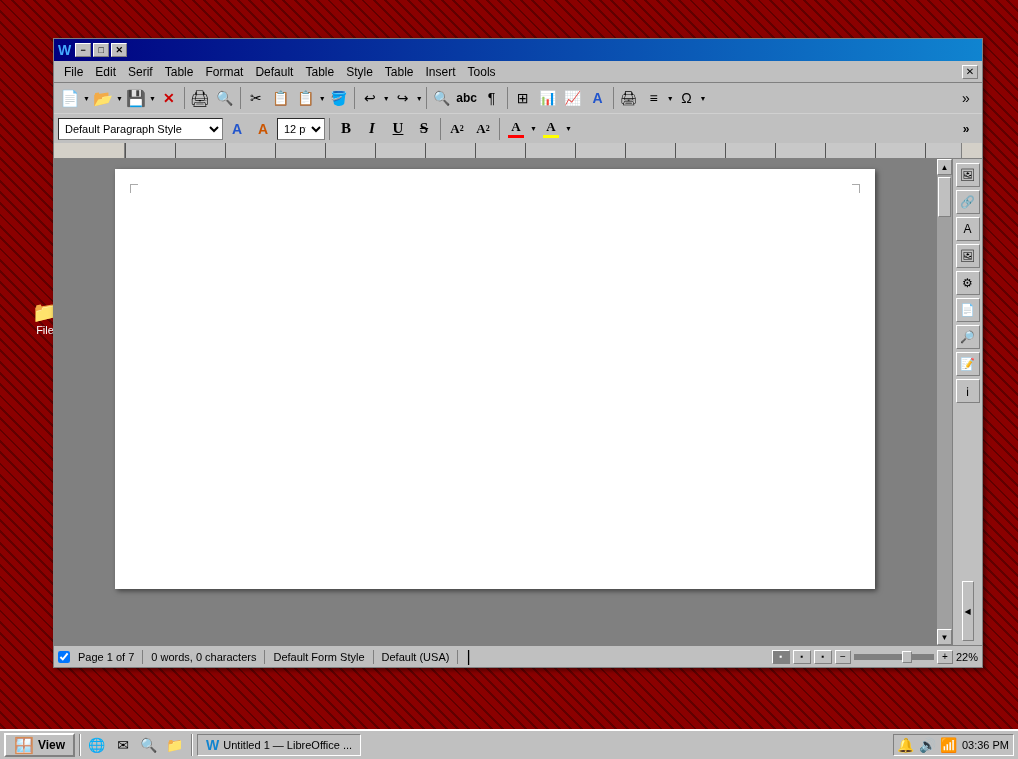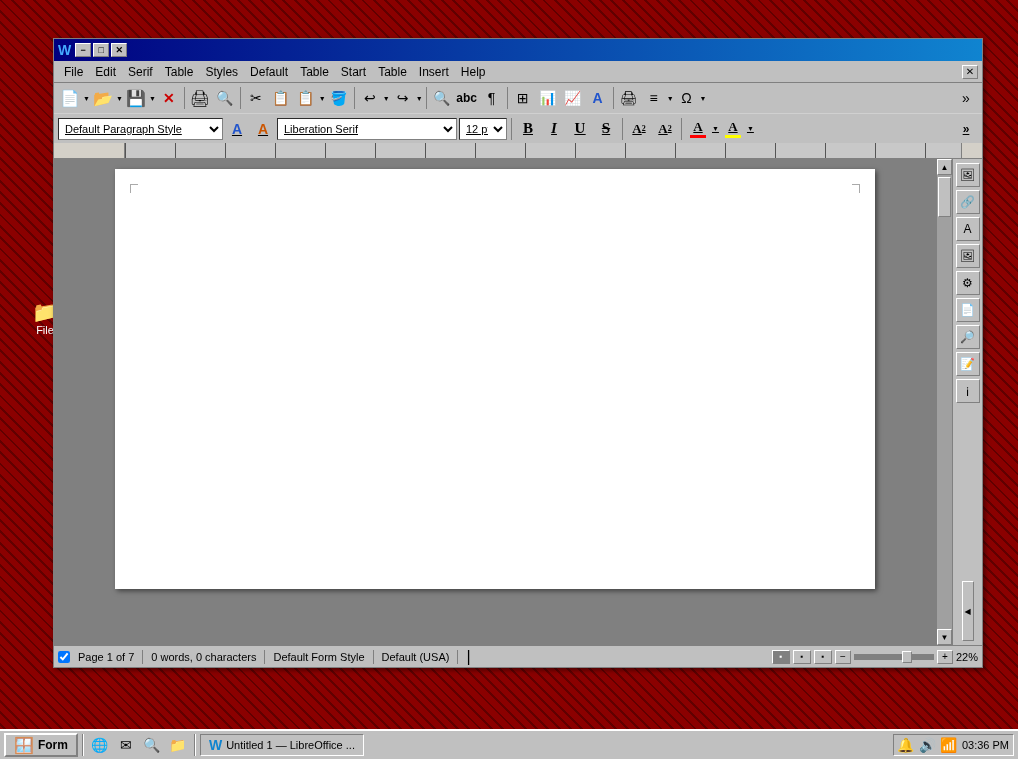--- a/index.html
+++ b/index.html
@@ -144,21 +144,20 @@
     }
 
     
     .format-toolbar {
       display: flex;
       align-items: center;
       padding: 2px 4px;
       gap: 2px;
       min-height: 30px;
       border-top: 1px solid #d0d0d0;
-      text-decoration: underline;
     }
     .style-select {
       width: 165px;
       height: 22px;
       font-size: 11px;
       border: 1px inset #808080;
       background: white;
       padding: 1px 2px;
     }
     .font-select {
@@ -490,27 +489,27 @@
       <div class="tb-btn">□</div>
       <div class="tb-btn">✕</div>
     </div>
   </div>
 
   <div class="menu-bar">
     <span class="menu-item">File</span>
     <span class="menu-item">Edit</span>
     <span class="menu-item">Serif</span>
     <span class="menu-item">Table</span>
-    <span class="menu-item">Styles</span>
+    <span class="menu-item">Format</span>
     <span class="menu-item">Default</span>
     <span class="menu-item">Table</span>
-    <span class="menu-item">Start</span>
+    <span class="menu-item">Style</span>
     <span class="menu-item">Table</span>
     <span class="menu-item">Insert</span>
-    <span class="menu-item">Help</span>
+    <span class="menu-item">Tools</span>
     <div class="menu-close-btn">✕</div>
   </div>
 
   <div class="toolbar-area">
     <div class="toolbar">
 
       <div class="tb-icon" style="font-size:16px;">📄</div>
       <div class="tb-arrow">▼</div>
 
       <div class="tb-icon" style="font-size:16px;">📂</div>
@@ -572,23 +571,20 @@
 
     <div class="format-toolbar">
 
       <select class="style-select">
         <option>Default Paragraph Style</option>
       </select>
 
       <div class="tb-icon" style="font-size:14px; color:#2255cc; font-weight:bold;">A</div>
       <div class="tb-icon" style="font-size:14px; color:#cc5500; font-weight:bold;">A</div>
 
-      <select class="font-select">
-        <option>Liberation Serif</option>
-      </select>
 
       <select class="size-select">
         <option>12 pt</option>
       </select>
 
       <div class="toolbar-sep"></div>
 
       <div class="fmt-btn" style="font-weight:bold; font-family:serif; font-size:15px;">B</div>
 
       <div class="fmt-btn" style="font-style:italic; font-family:serif; font-size:15px;">I</div>
@@ -699,21 +695,21 @@
         <div class="zoom-btn">+</div>
         <span>22%</span>
       </div>
     </div>
   </div>
 </div>
 
 <div class="taskbar">
   <div class="start-btn">
     <span style="font-size:16px;">🪟</span>
-    <span>Form</span>
+    <span>View</span>
   </div>
   <div class="taskbar-sep"></div>
   <div class="taskbar-icons">
     <div class="taskbar-icon">🌐</div>
     <div class="taskbar-icon">✉</div>
     <div class="taskbar-icon">🔍</div>
     <div class="taskbar-icon">📁</div>
   </div>
   <div class="taskbar-sep"></div>
   <div class="taskbar-app">

